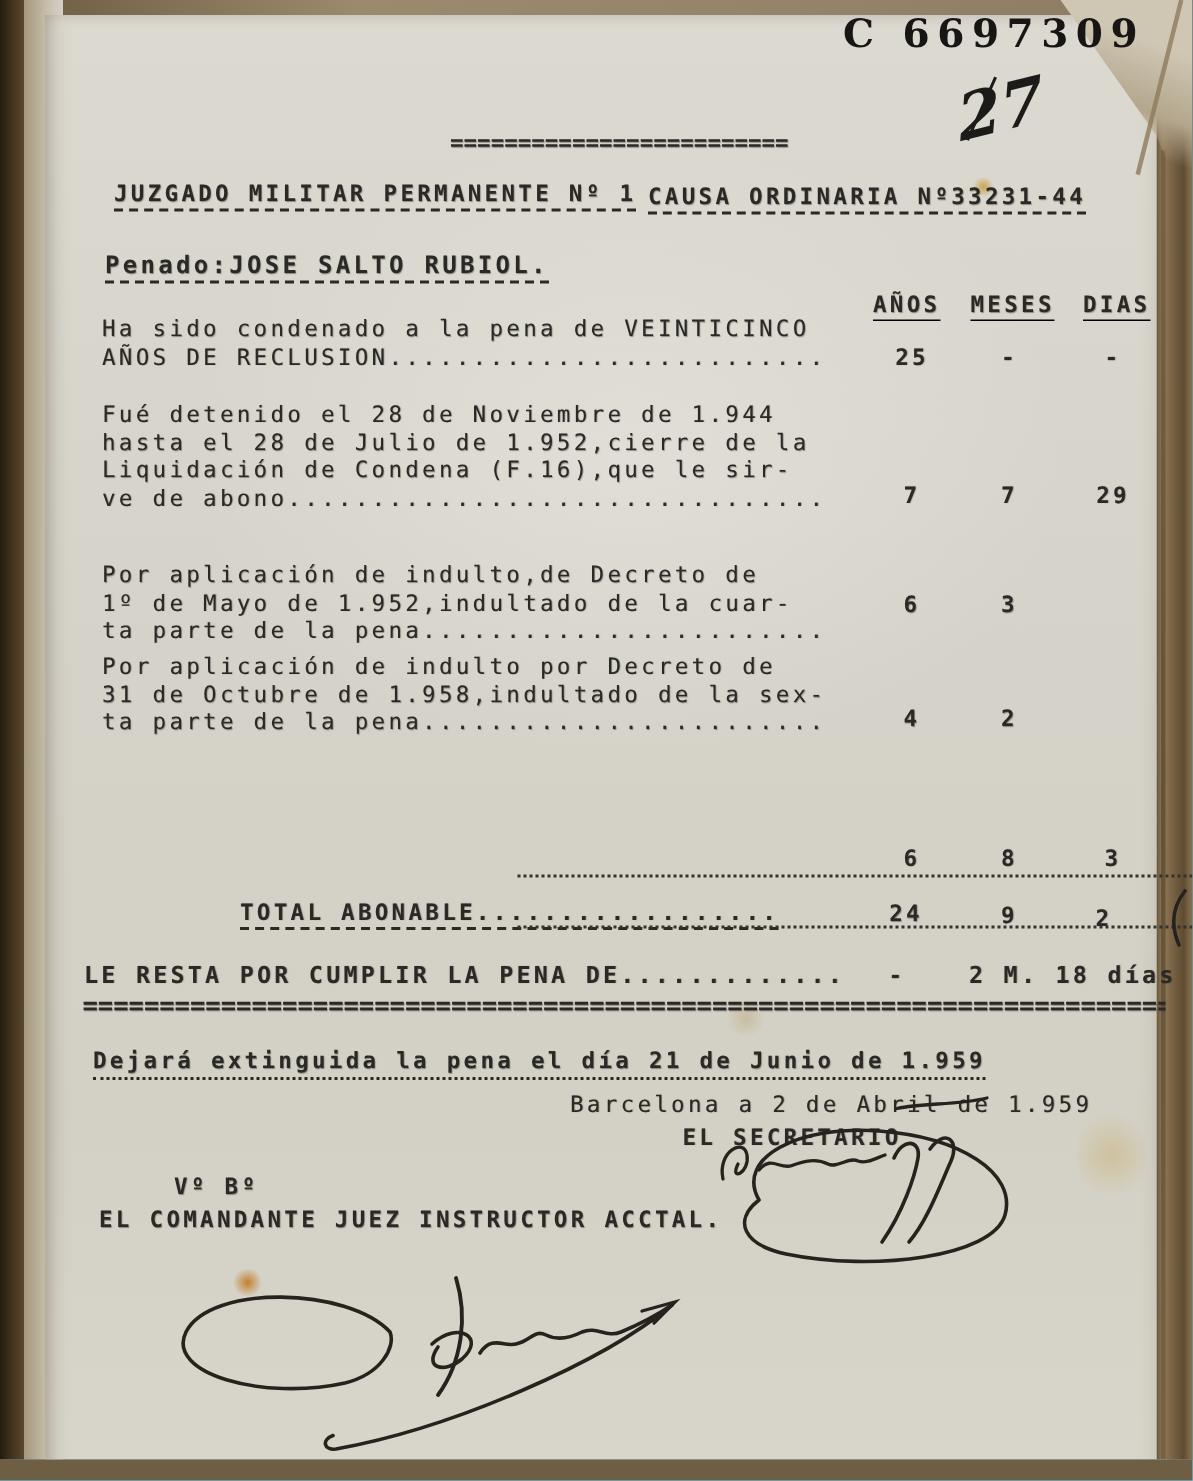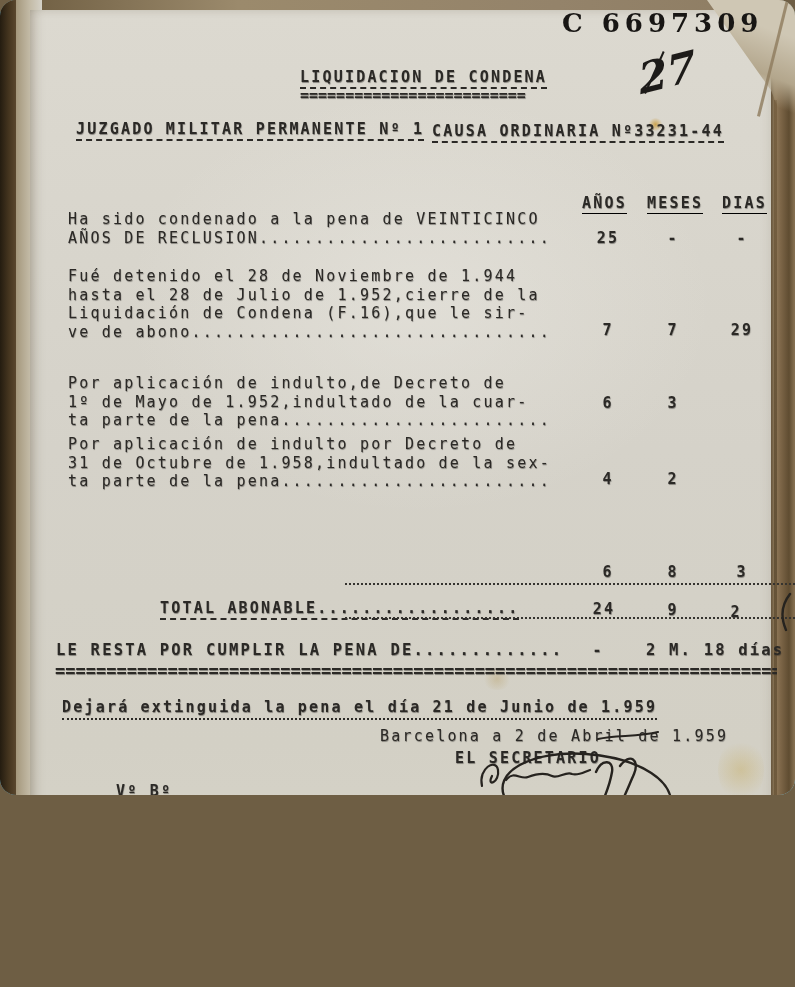--- a/index.html
+++ b/index.html
@@ -1,19 +1,19 @@
 <!DOCTYPE html>
 <html><head>
 <meta charset="utf-8">
 <style>
   * { margin:0; padding:0; box-sizing:border-box; }
   html,body { background:#6e5e44; }
   .photo {
-    position:relative; width:795px; height:795px; overflow:hidden;
-    background:#7dd3fc; font-family:"DejaVu Sans Mono","Liberation Mono",monospace;border-radius:16px;
+    position:relative; width:795px; height:973px; overflow:hidden;
+    background:#7dd3fc; font-family:"DejaVu Sans Mono","Liberation Mono",monospace;
   }
   
   .top-band { position:absolute; left:0; top:0; width:795px; height:12px;
     background:linear-gradient(90deg,#6b5a3e,#9b8a6c 30%,#94836a 70%,#8d7c62); }
   .binding-left { position:absolute; left:0; top:0; width:16px; height:987px;
     background:linear-gradient(90deg,#241c10,#453télé623,#54432a); 
     background:linear-gradient(90deg,#241c10,#45351f 55%,#5a472e); }
   .binding-left-glow { position:absolute; left:16px; top:0; width:26px; height:987px;
     background:linear-gradient(90deg,#a4977c,#c4bca8 55%,#d5d2c8); }
   .right-stack { position:absolute; right:0; top:0; width:24px; height:987px;
@@ -79,26 +79,26 @@
 
   <div class="stain stain-1"></div>
   <div class="stain stain-2"></div>
   <div class="stain stain-3"></div>
   <div class="stain stain-4"></div>
 
   <div class="stamp">C 6697309</div>
   <div class="hand-27">27</div>
   <div class="hand-27-strike"></div>
 
-  <div class="tw bold u-dash" style="left:300px; top:68px; font-size:15px;">LIQUIDACION DE CONDENA</div>
   <div class="tw sep-eq" style="left:300px; top:86px; width:236px;">=========================</div>
 
   <div class="tw bold u-dash" style="left:76px; top:120px;">JUZGADO MILITAR PERMANENTE Nº 1</div>
   <div class="tw bold u-dash" style="left:432px; top:122px;">CAUSA ORDINARIA Nº33231-44</div>
 
+  <div class="tw bold u-dash" style="left:70px; top:167px; font-size:16px;">Penado:JOSE SALTO RUBIOL.</div>
 
   <div class="tw bold u-solid" style="left:582px; top:194px;">AÑOS</div>
   <div class="tw bold u-solid" style="left:647px; top:194px;">MESES</div>
   <div class="tw bold u-solid" style="left:722px; top:194px;">DIAS</div>
 
   <div class="tw para" style="left:68px; top:210px;"><span>Ha sido condenado a la pena de VEINTICINCO</span>
 <span>AÑOS DE RECLUSION..........................</span></div>
   <div class="tw col-val" style="left:578px; top:229px;">25</div>
   <div class="tw col-val" style="left:643px; top:229px;">-</div>
   <div class="tw col-val" style="left:712px; top:229px;">-</div>

